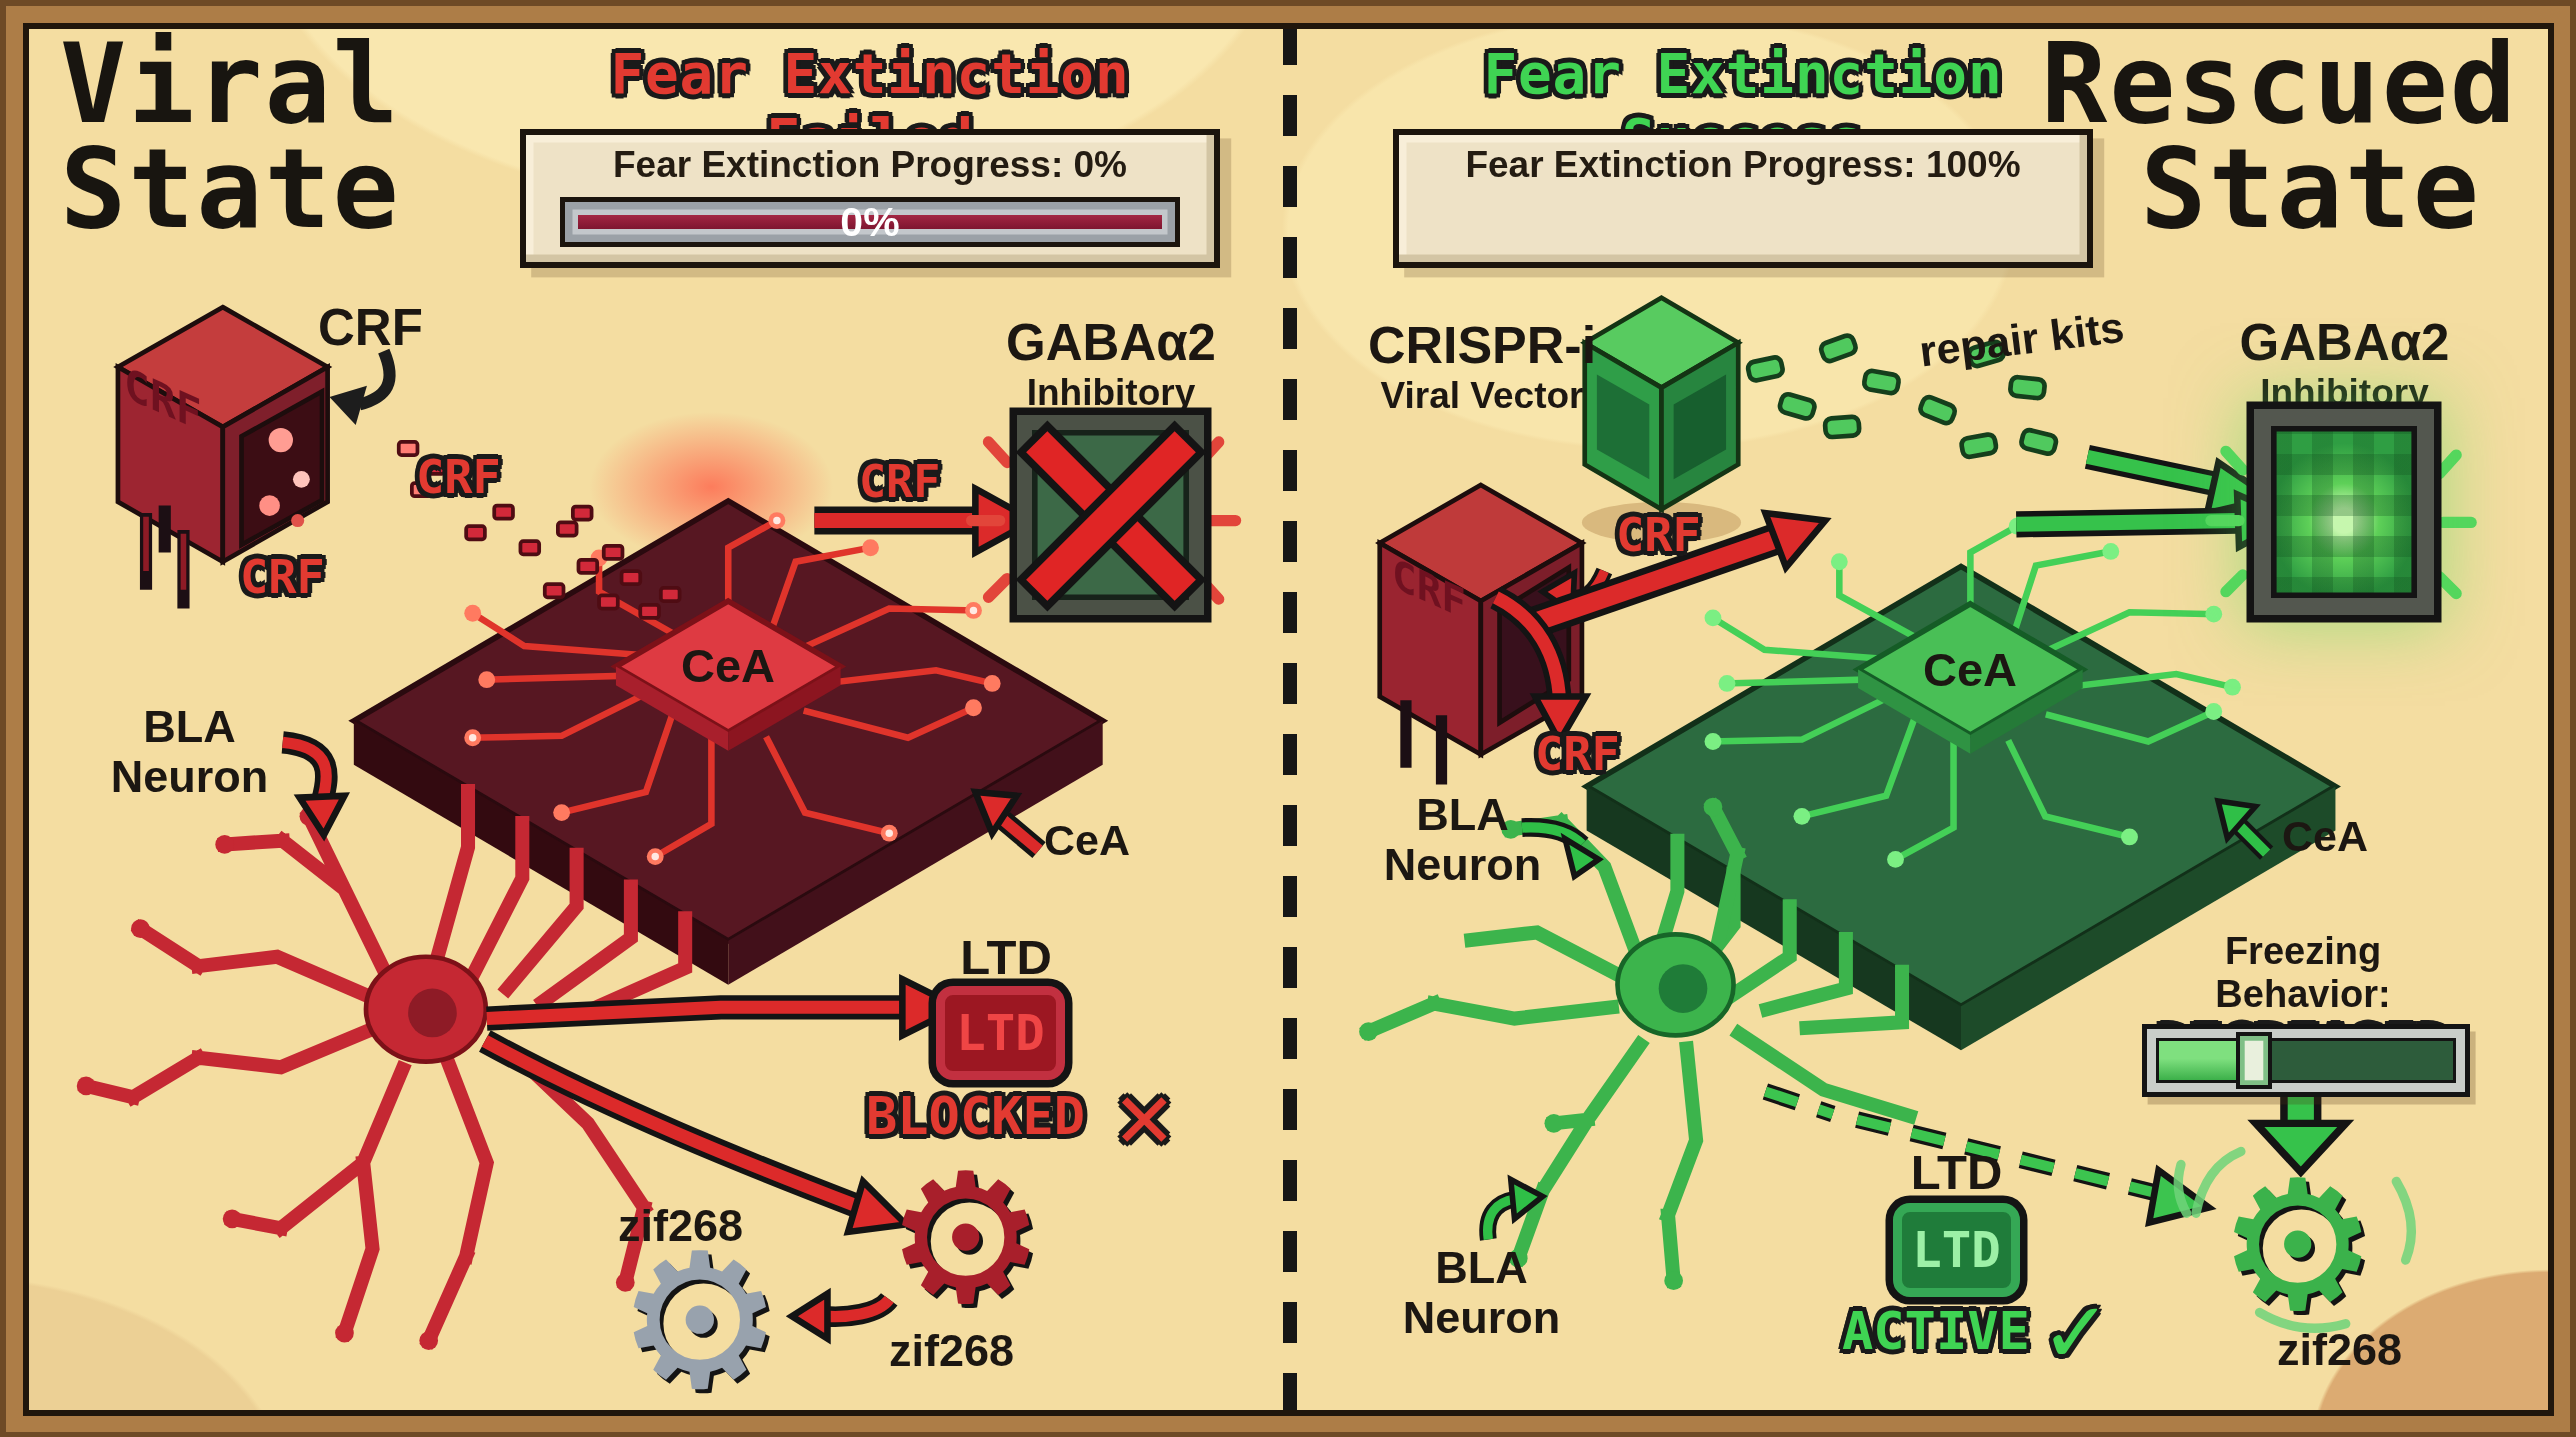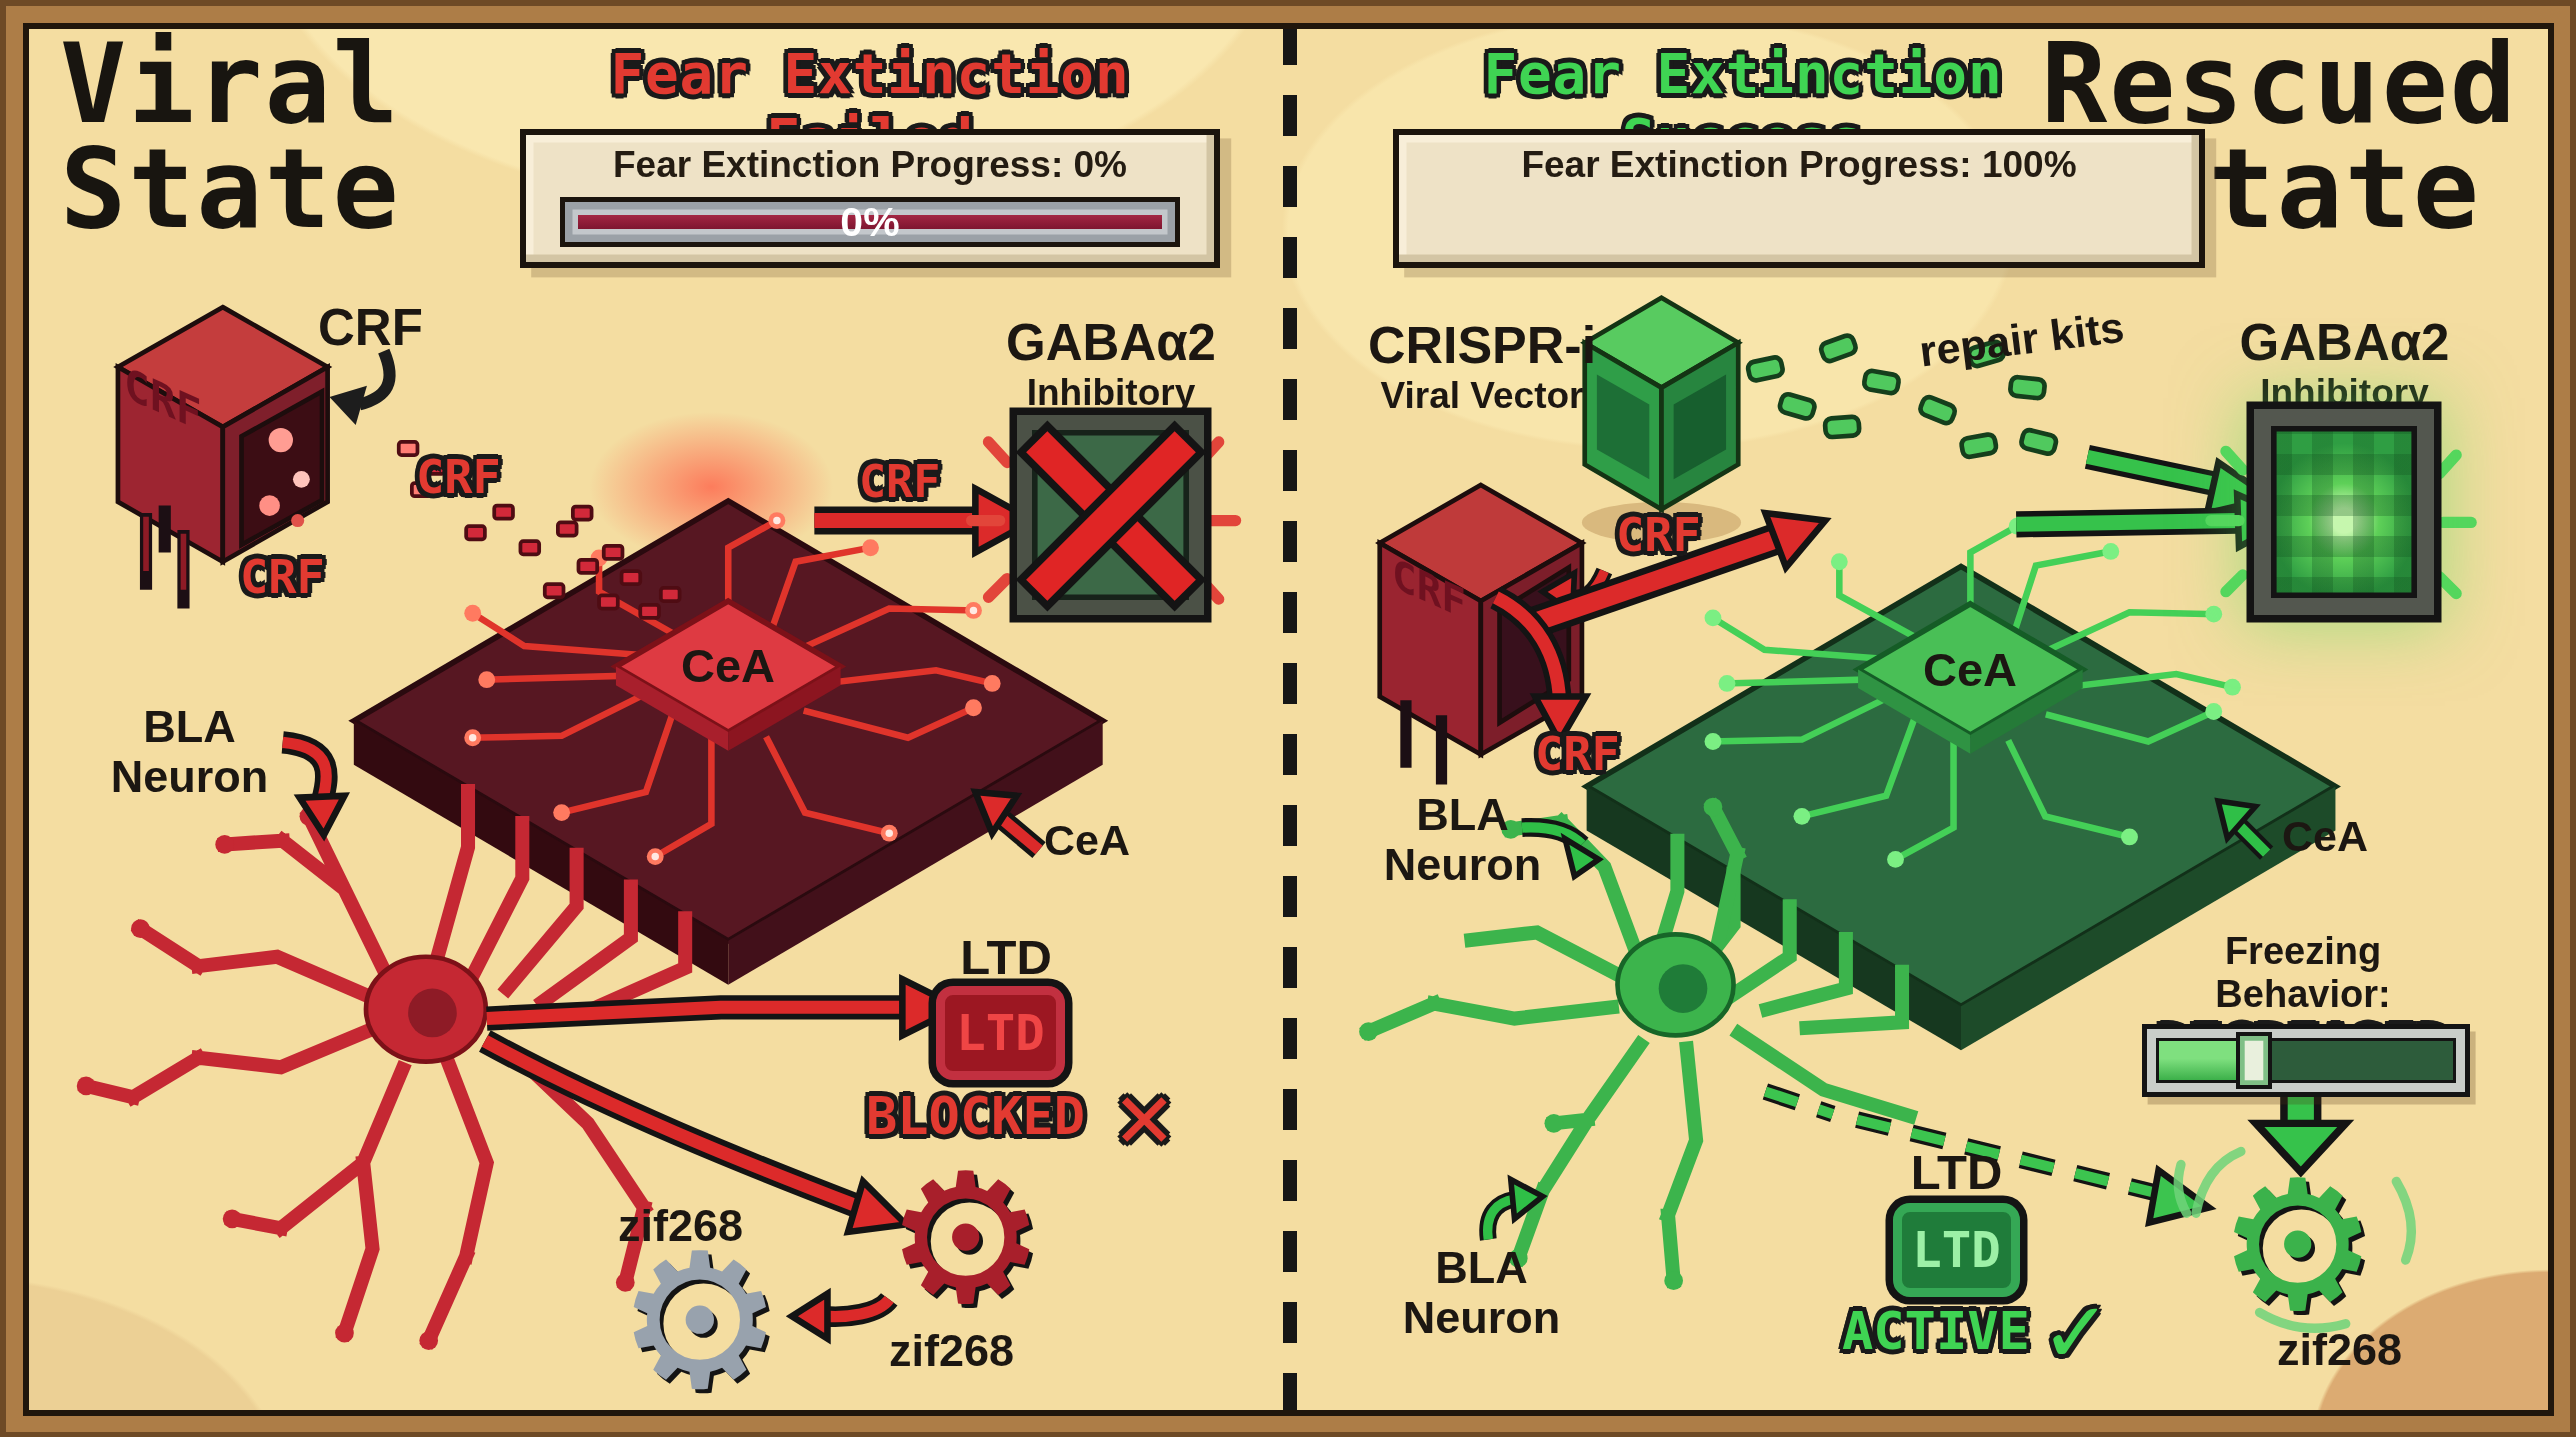--- a/index.html
+++ b/index.html
@@ -385,21 +385,21 @@
 <div class="abs z2 pix hdr grn out ctr" style="left:1393px;top:41px;width:700px;">Fear Extinction Success</div>
 
 <div class="abs z2 panel" style="left:520px;top:129px;width:700px;height:139px;">
   <div class="plabel sans">Fear Extinction Progress: 0%</div>
   <div class="bar">
     <div class="fill fill-red">
           <span>0%</span>
         </div>
   </div>
 </div>
-<div class="abs z2 panel" style="left:1393px;top:129px;width:812px;height:139px;">
+<div class="abs z2 panel" style="left:1393px;top:129px;width:700px;height:139px;">
   <div class="plabel sans">Fear Extinction Progress: 100%</div>
 </div>
 
 <div class="abs z2 sans blk" style="left:318px;top:298px;font-size:51px;">CRF</div>
 <div class="abs z2 pix" style="left:124px;top:374px;font-size:43px;color:#6f1120;transform:skewY(24deg);">CRF</div>
 <div class="abs z2 pix red out" style="left:416px;top:449px;font-size:47px;">CRF</div>
 <div class="abs z2 pix red out" style="left:240px;top:549px;font-size:47px;">CRF</div>
 <div class="abs z2 pix red out" style="left:859px;top:455px;font-size:45px;">CRF</div>
 
 <div class="abs z2 ctr" style="left:966px;top:313px;width:290px;">

